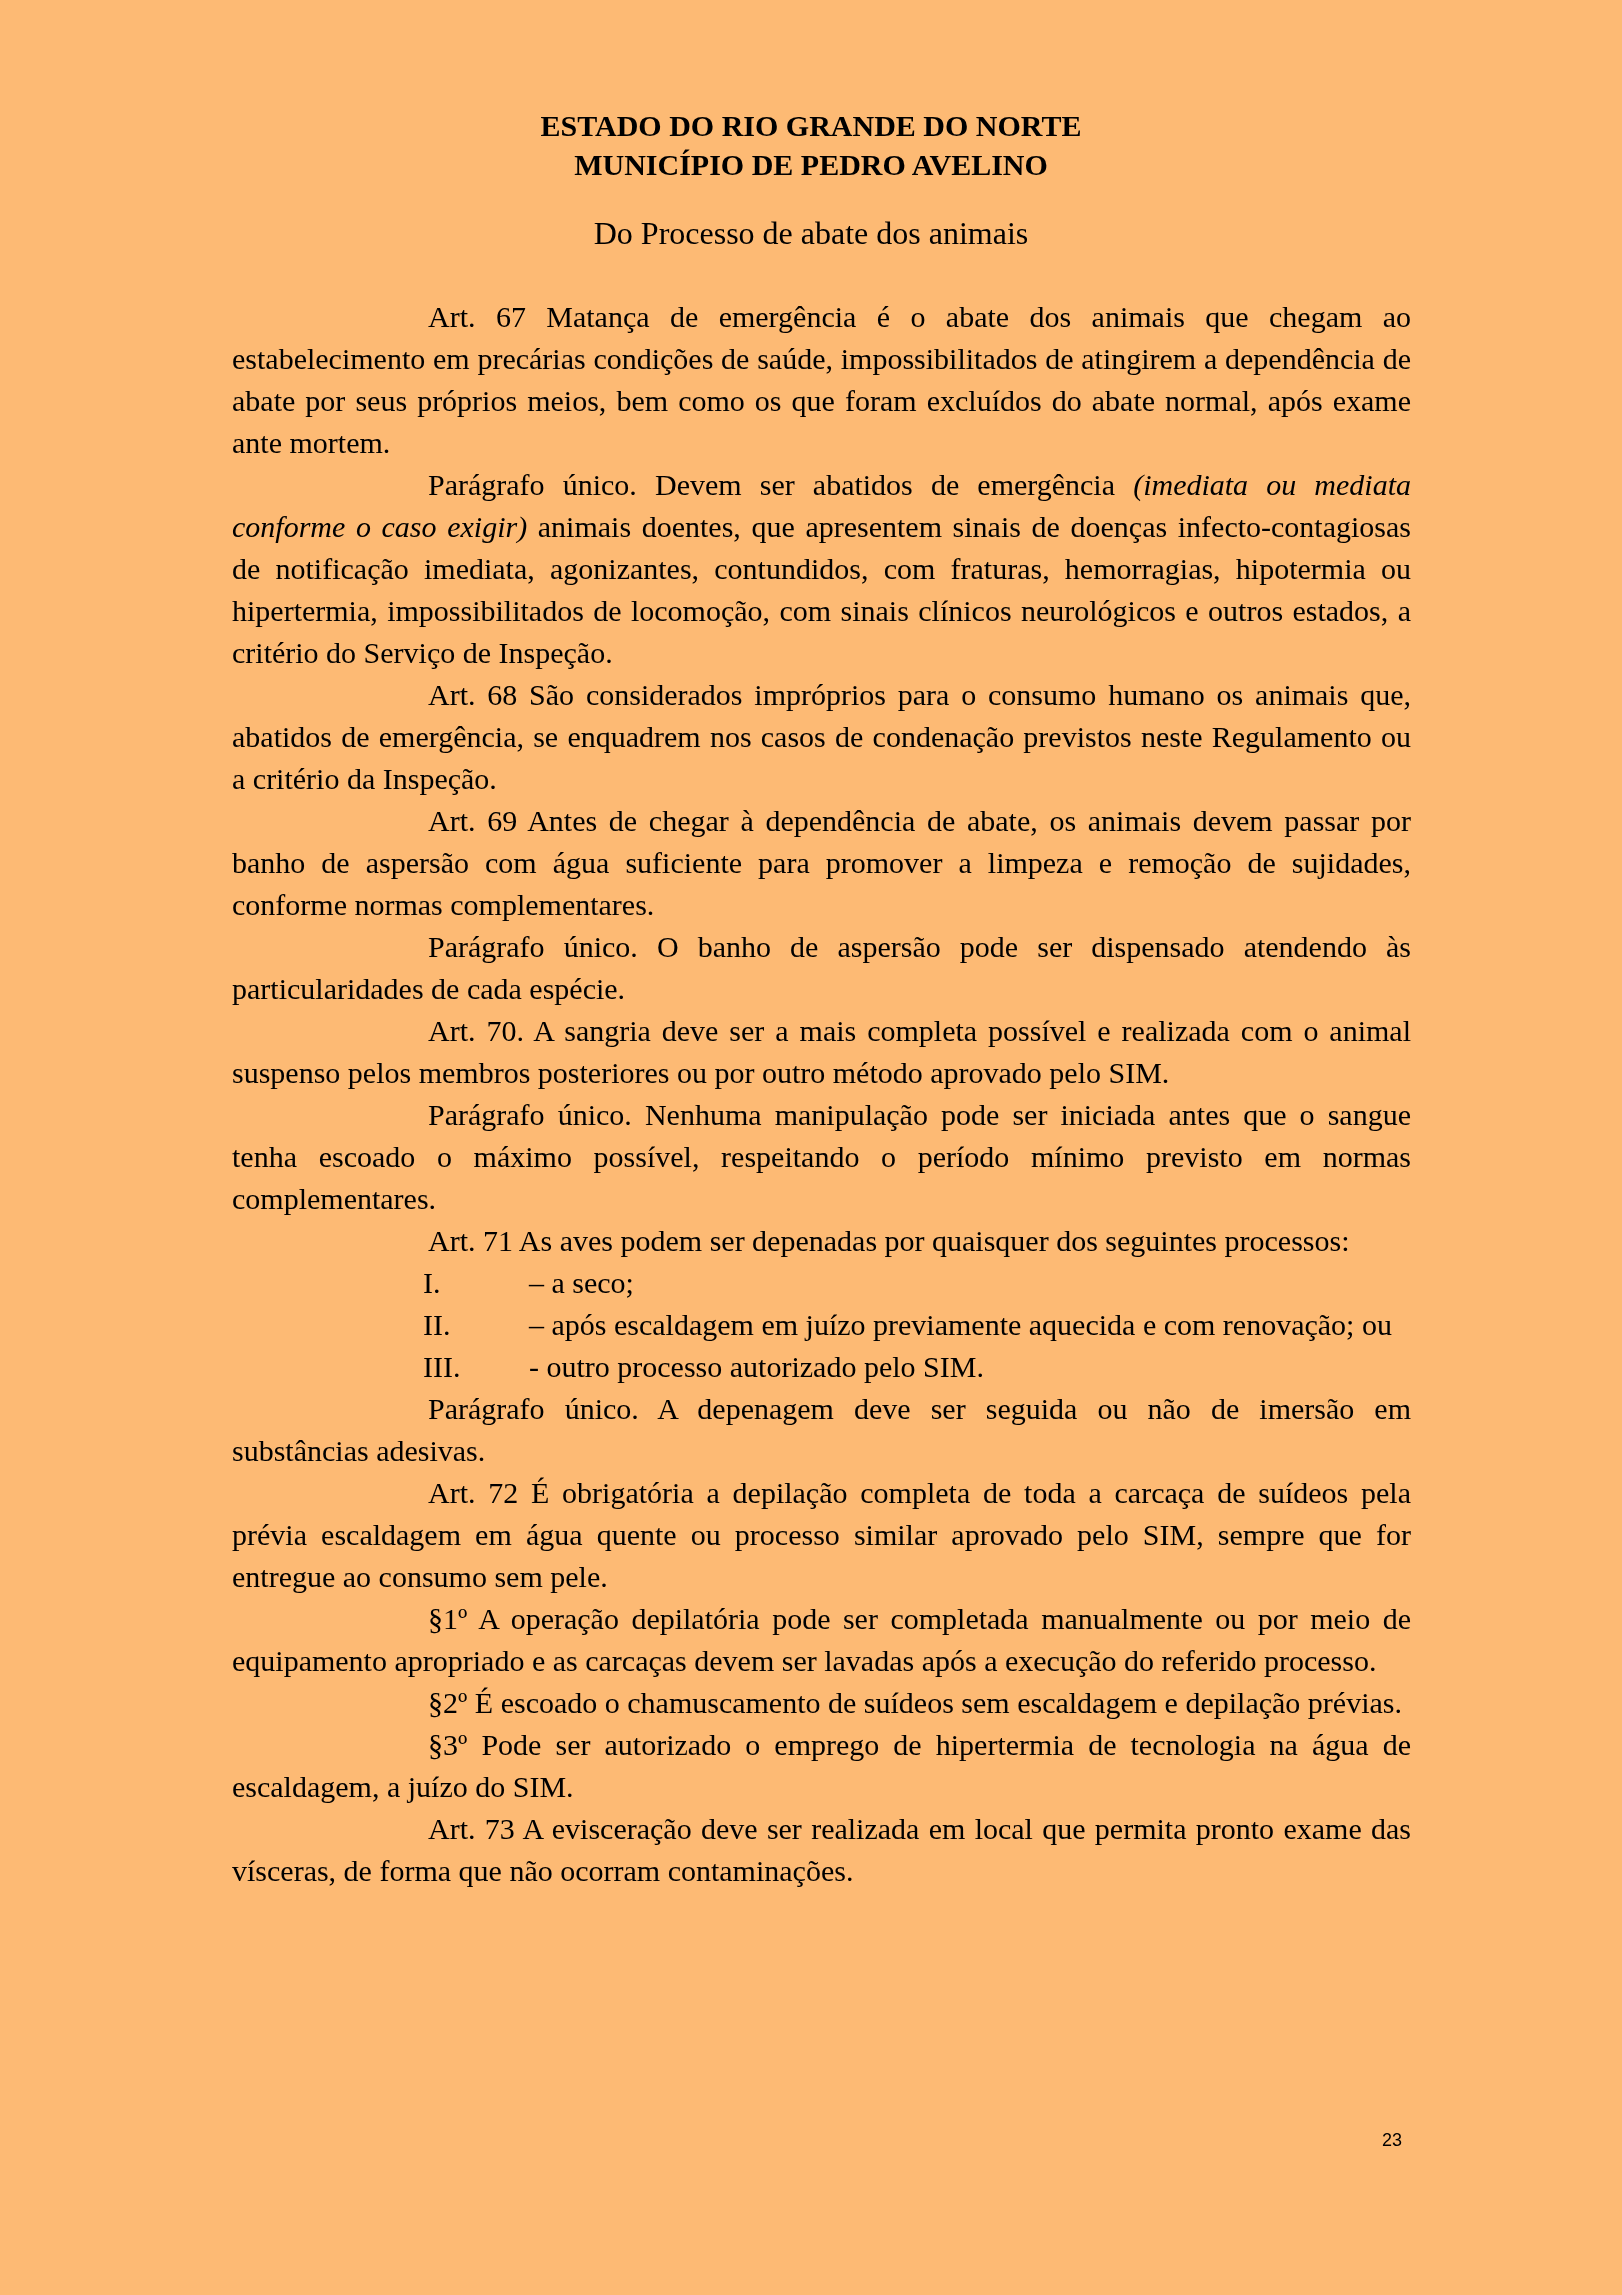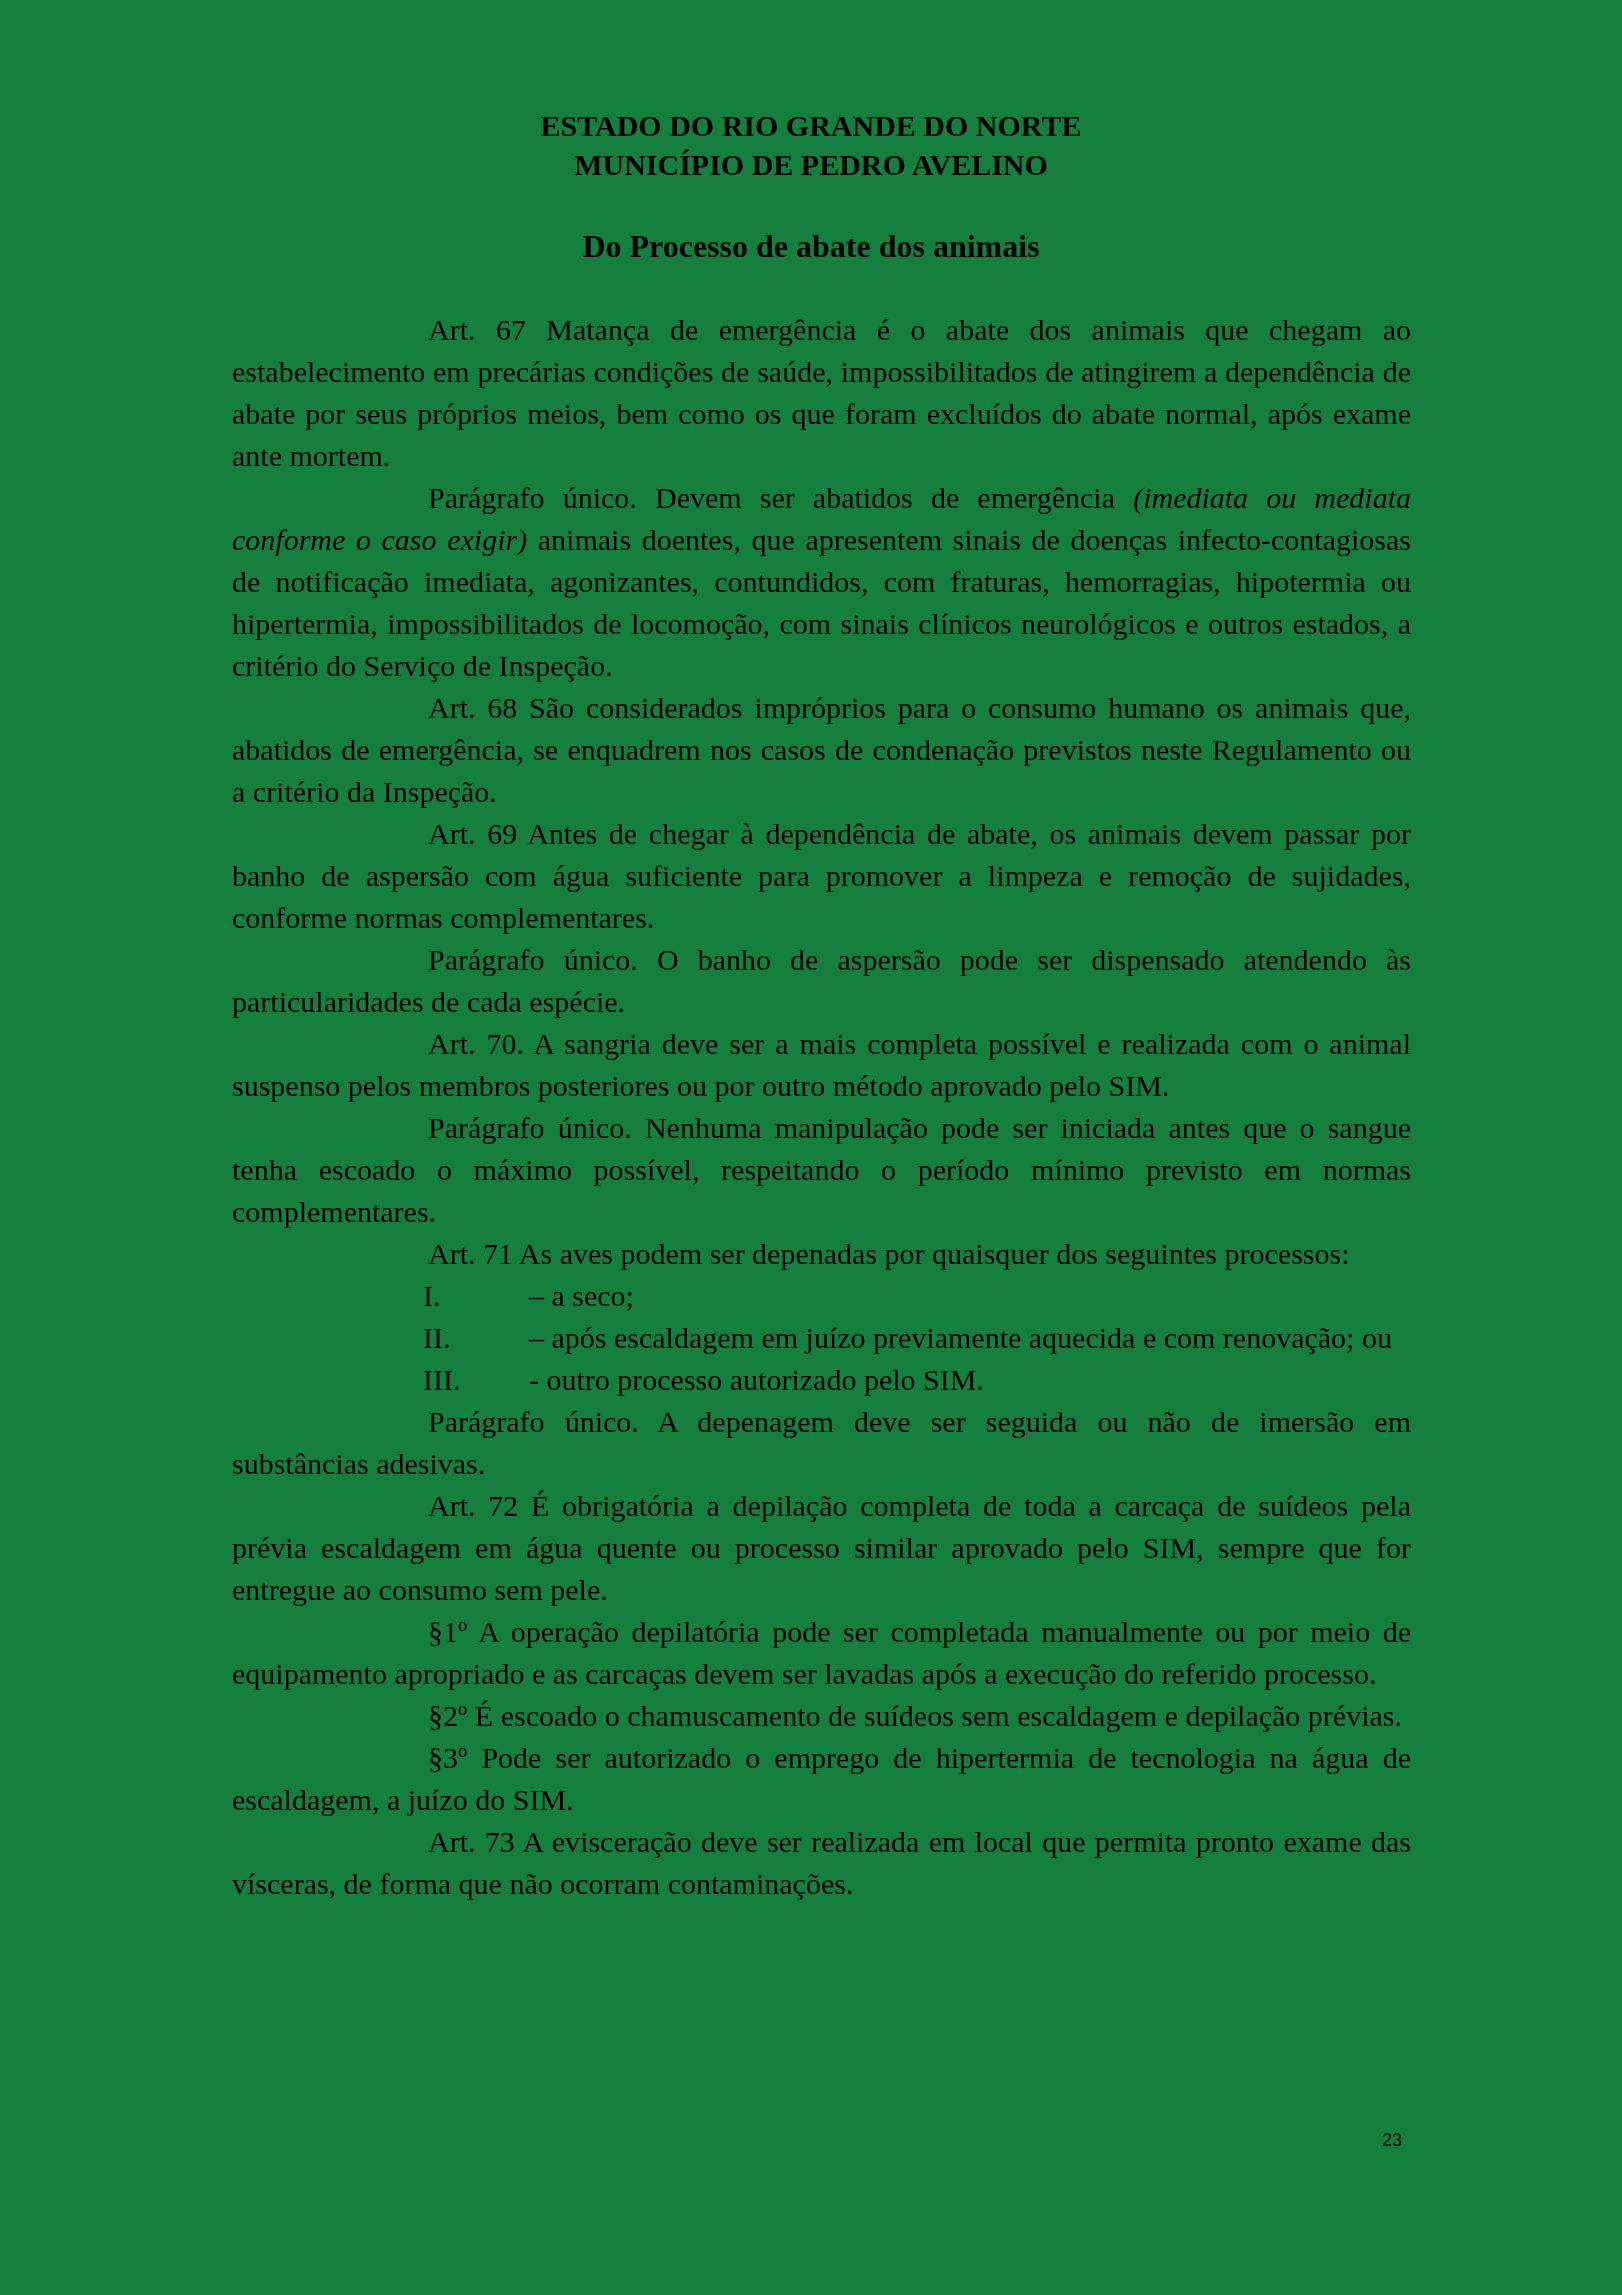--- a/index.html
+++ b/index.html
@@ -4,38 +4,38 @@
 <style>
   html, body {
     margin: 0;
     padding: 0;
     background: #ffffff;
   }
   .page {
     position: relative;
     width: 1622px;
     height: 2295px;
-    background: #15803d;
+    background: #fdba74;
     color: #000000;
     font-family: "Liberation Serif", "DejaVu Serif", serif;
     overflow: hidden;
     box-sizing: border-box;
     padding-top: 106px;
   }
   .doc-header {
     text-align: center;
     font-weight: bold;
     font-size: 30px;
     line-height: 39px;
   }
   .doc-title {
     text-align: center;
-    font-weight: bold;
+    font-weight: normal;
     font-size: 32px;
-    margin-top: 44px;
+    margin-top: 31px;
   }
   .content {
     margin-top: 44px;
     padding-left: 232px;
     padding-right: 211px;
     font-size: 30px;
     line-height: 42px;
     text-align: justify;
   }
   .para {

